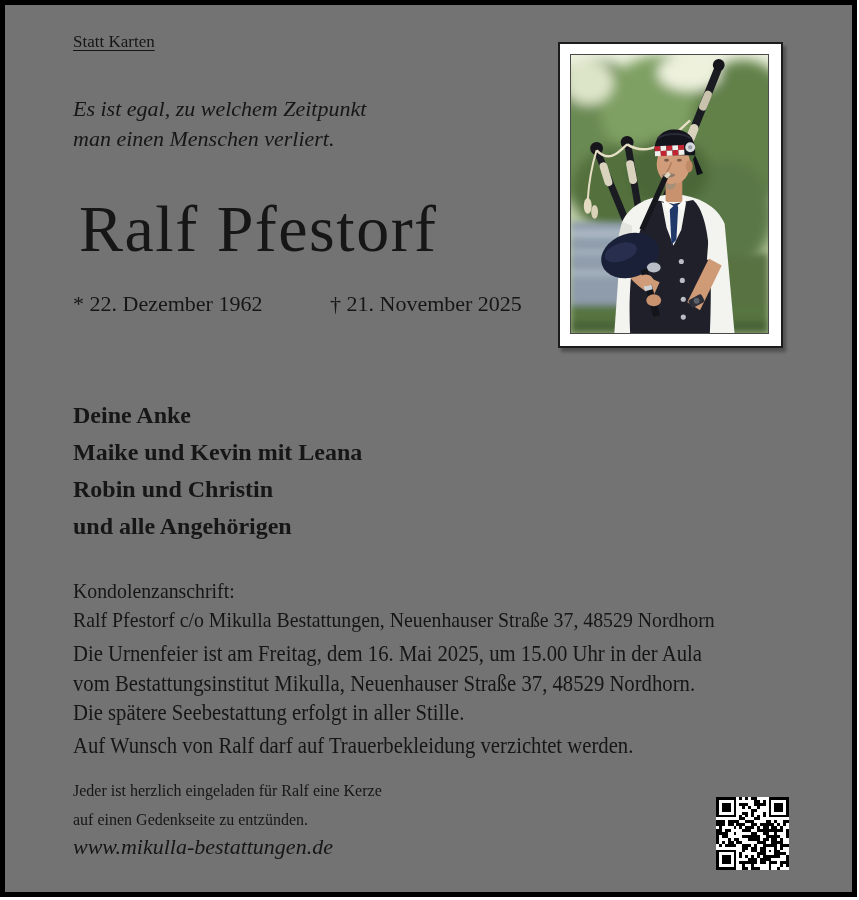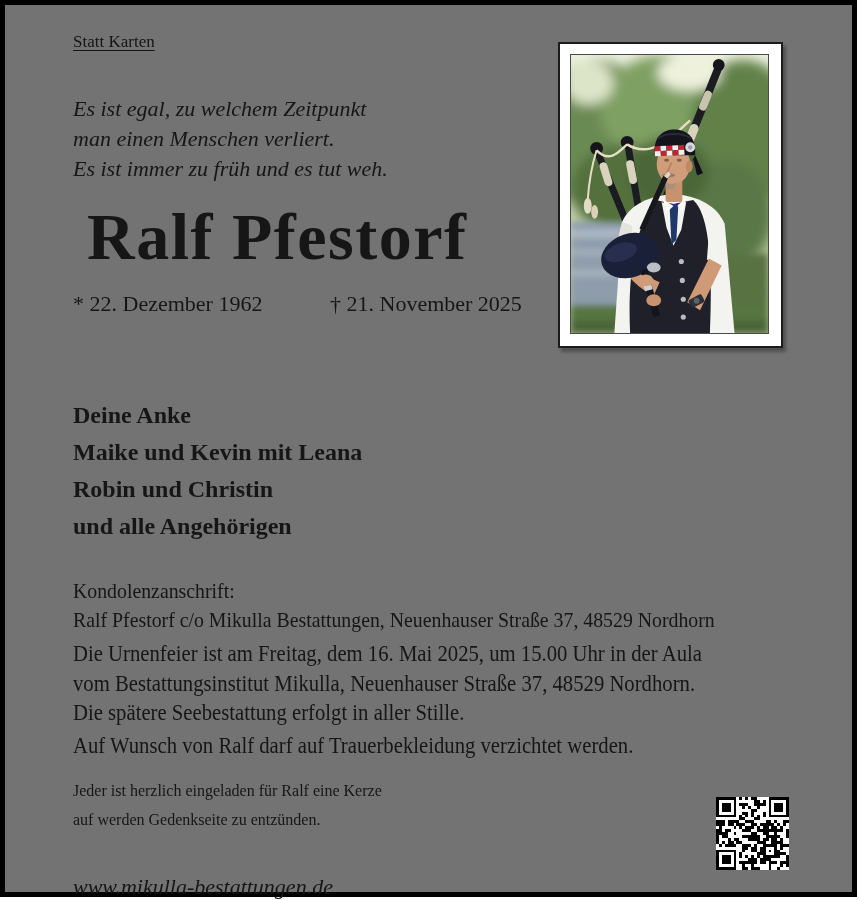--- a/index.html
+++ b/index.html
@@ -5,56 +5,55 @@
   html,body{margin:0;padding:0;background:#fff;}
   .page{position:relative;width:859px;height:900px;background:#fff;overflow:hidden;
         font-family:"Liberation Serif","DejaVu Serif",serif;color:#161616;}
   .ad{position:absolute;left:0;top:0;width:857px;height:897px;box-sizing:border-box;
       border:5px solid #000;background:#737373;}
   .ad > div, .ad > h1{position:absolute;}
 
   .statt{left:68px;top:26px;font-size:17px;line-height:21px;
          text-decoration:underline;text-underline-offset:3px;}
   .poem{left:68px;top:58px;font-size:22px;line-height:30px;font-style:italic;margin-top:31px;}
-  .name{left:66px;top:183px;margin:16px;font-size:66px;line-height:1;font-weight:700;
+  .name{left:66px;top:183px;margin:8px;font-size:66px;line-height:1;font-weight:400;
         letter-spacing:1.5px;white-space:nowrap;}
   .dates{left:68px;top:286px;font-size:22px;line-height:26px;white-space:nowrap;}
   .dates .death{position:absolute;left:257px;top:0;}
 
   .photo-frame{left:553px;top:37px;width:225px;height:306px;box-sizing:border-box;
                border:2px solid #1c1c1c;background:#fff;padding:10px;
                box-shadow:3px 4px 3px rgba(0,0,0,0.30);}
   .photo{width:199px;height:280px;border:1px solid #4a4a4a;box-sizing:border-box;overflow:hidden;}
   .photo svg{display:block;}
 
   .farewell{left:68px;top:356px;font-size:24px;line-height:30px;white-space:nowrap;}
   .mourners{left:68px;top:392px;font-size:24px;line-height:37px;font-weight:700;white-space:nowrap;}
 
   .cond{transform:scaleX(0.9);transform-origin:0 0;white-space:nowrap;}
   .condolence{left:68px;top:572px;font-size:22px;line-height:28.5px;}
   .service{left:68px;top:634px;font-size:23px;line-height:29.5px;}
   .dress{left:68px;top:726px;font-size:23px;line-height:29.5px;}
   .candle{left:68px;top:771px;font-size:16px;line-height:29px;white-space:nowrap;}
   .website{left:68px;top:827px;font-size:22px;line-height:29px;font-style:italic;white-space:nowrap;
-           color:#161616;text-decoration:none;cursor:pointer;margin-top:40px;}
+           color:#161616;text-decoration:none;cursor:pointer;}
   .qr{left:711px;top:792px;width:73px;height:73px;}
   .qr svg{display:block;width:73px;height:73px;shape-rendering:crispEdges;}
 </style>
 </head>
 <body>
 
 <div class="page">
   <div class="ad">
 
     <div class="statt">Statt Karten</div>
 
     <div class="poem">
       <div>Es ist egal, zu welchem Zeitpunkt</div>
       <div>man einen Menschen verliert.</div>
-      <div>Es ist immer zu früh und es tut weh.</div>
     </div>
 
     <h1 class="name">Ralf Pfestorf</h1>
 
     <div class="dates">
       <span>* 22. Dezember 1962</span>
       <span class="death">† 21. November 2025</span>
     </div>
 
     <div class="photo-frame">
@@ -198,21 +197,21 @@
     <div class="service cond">
       <div>Die Urnenfeier ist am Freitag, dem 16. Mai 2025, um 15.00 Uhr in der Aula</div>
       <div>vom Bestattungsinstitut Mikulla, Neuenhauser Straße 37, 48529 Nordhorn.</div>
       <div>Die spätere Seebestattung erfolgt in aller Stille.</div>
     </div>
 
     <div class="dress cond">Auf Wunsch von Ralf darf auf Trauerbekleidung verzichtet werden.</div>
 
     <div class="candle">
       <div>Jeder ist herzlich eingeladen für Ralf eine Kerze</div>
-      <div>auf werden Gedenkseite zu entzünden.</div>
+      <div>auf einen Gedenkseite zu entzünden.</div>
     </div>
 
     <div class="website">www.mikulla-bestattungen.de</div>
 
     <div class="qr">
       <svg viewBox="0 0 25 25">
           <rect width="25" height="25" fill="#fff"></rect>
           <g fill="#000">
             <rect x="0" y="0" width="1" height="1"></rect>
             <rect x="1" y="0" width="1" height="1"></rect>

